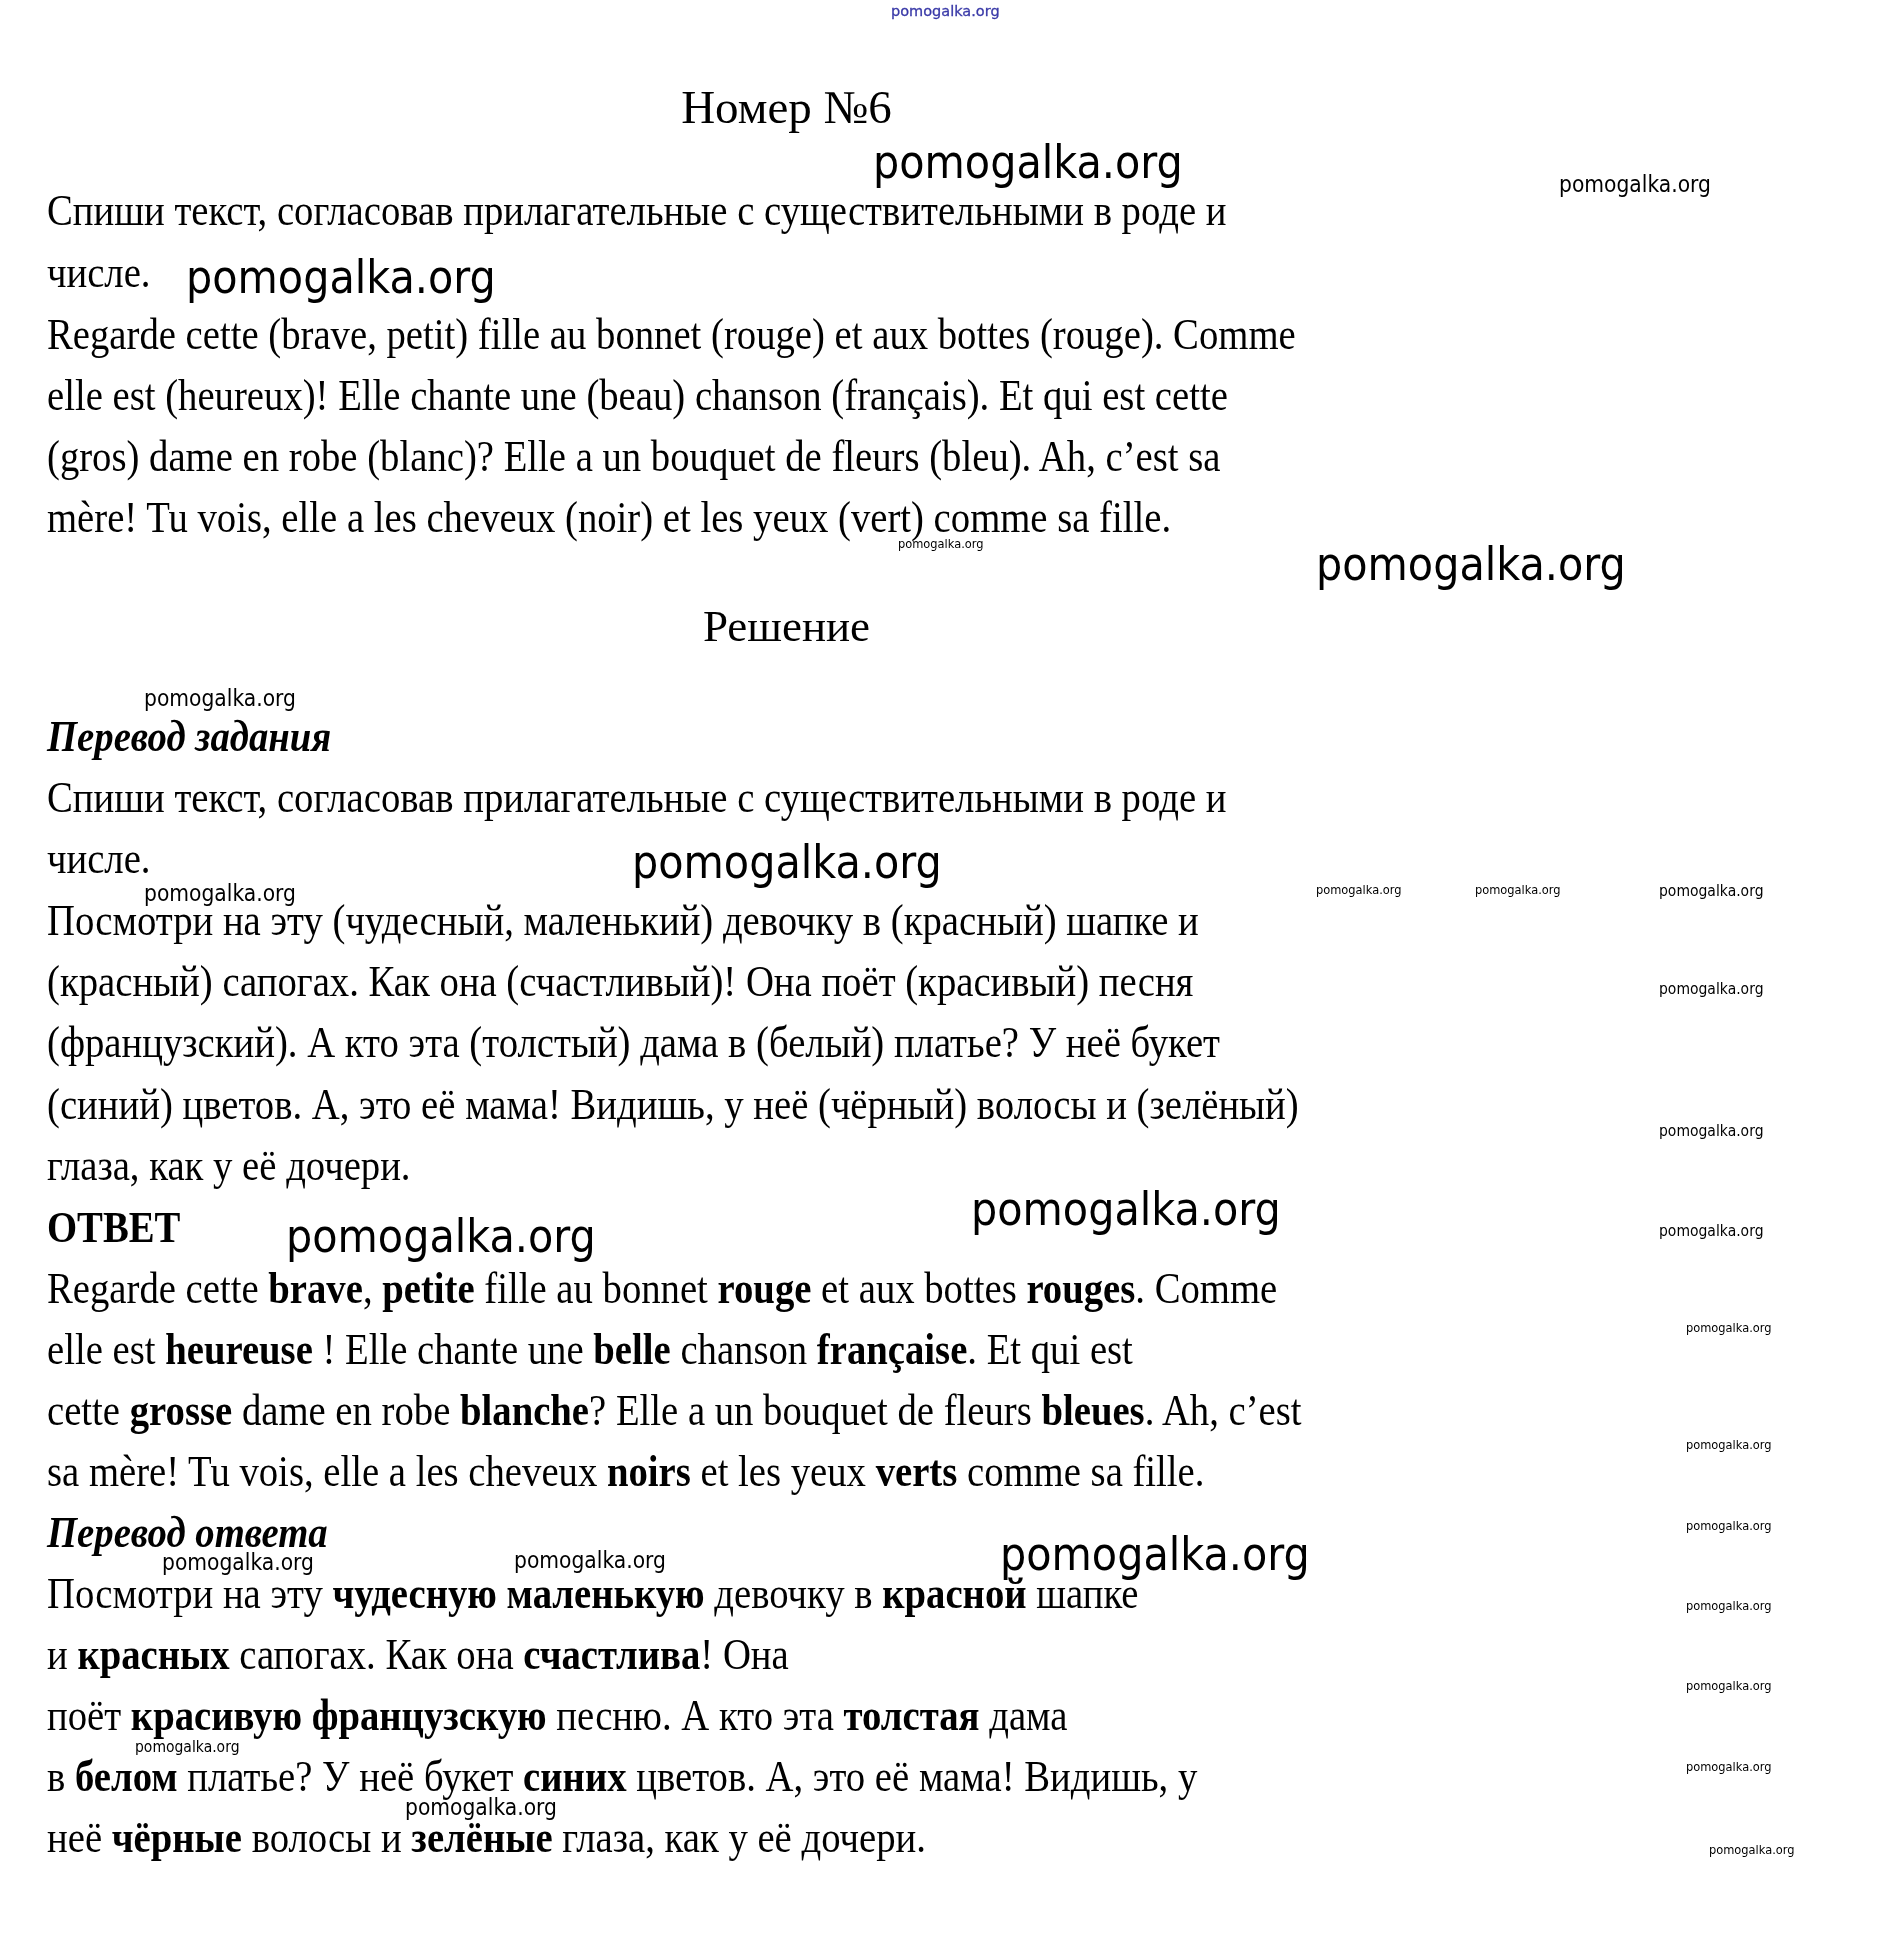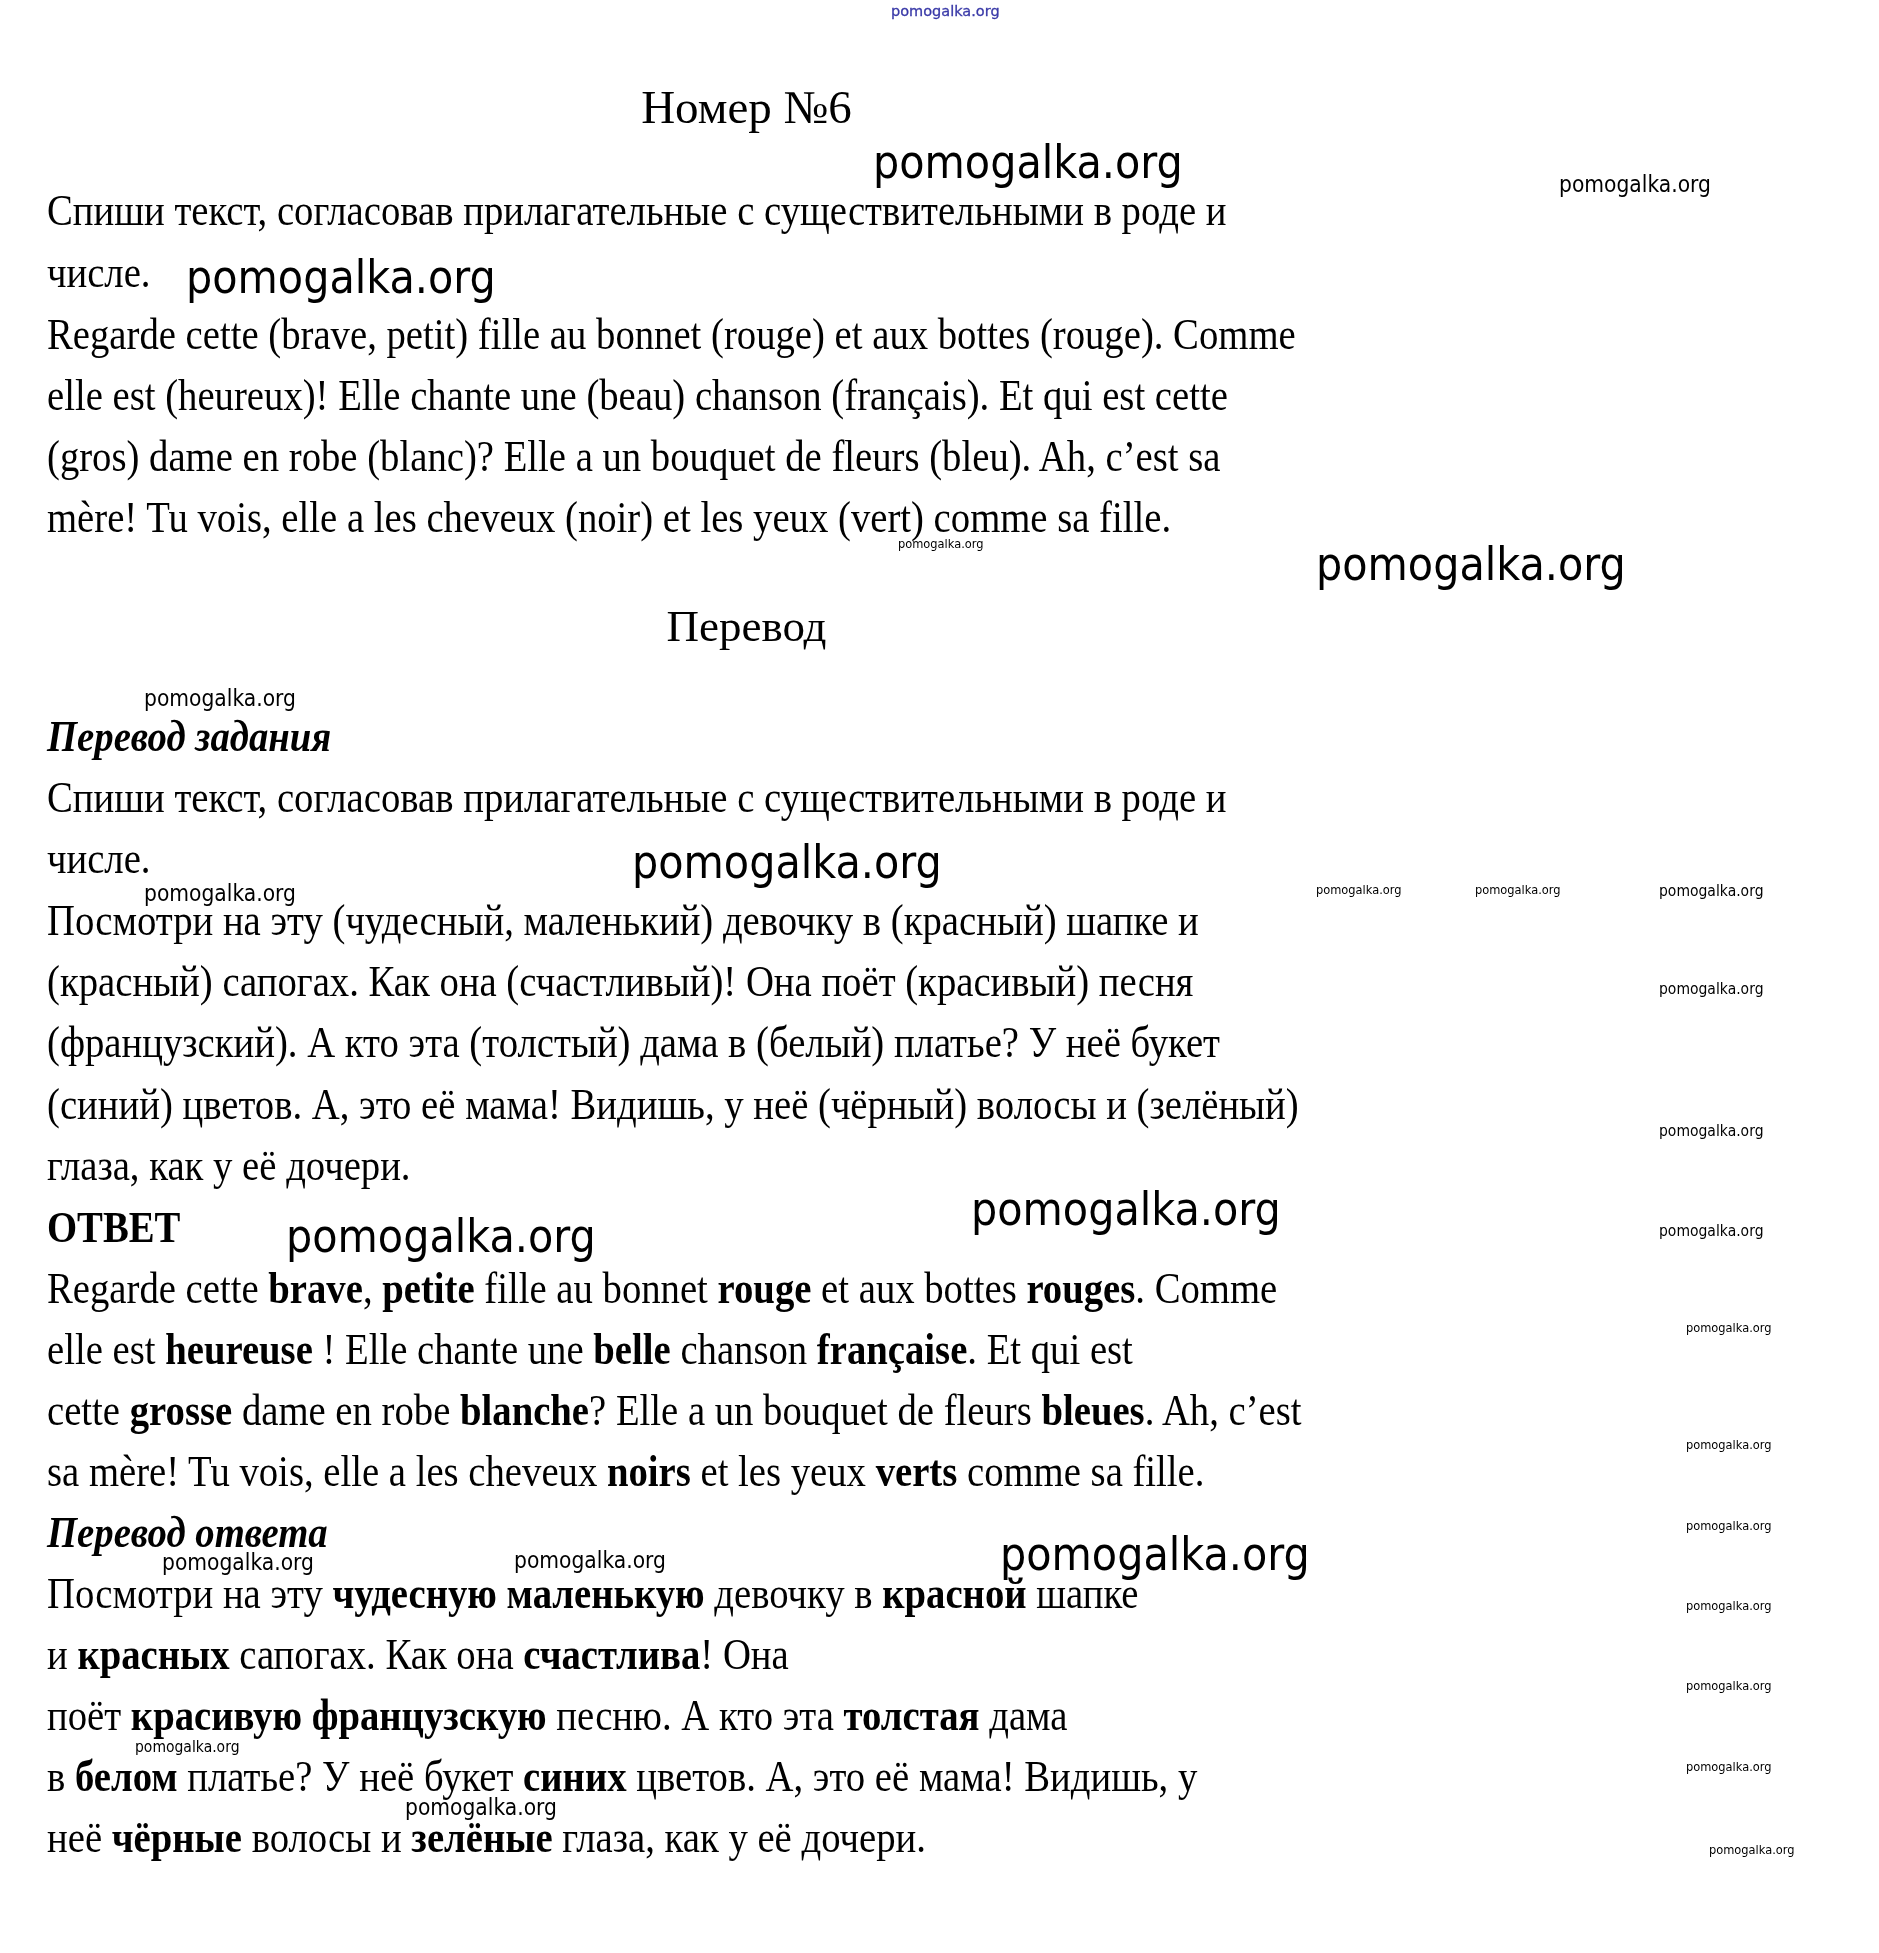--- a/index.html
+++ b/index.html
@@ -4,21 +4,21 @@
 <style>
   html, body { margin: 0; padding: 0; background: #ffffff; }
   body { width: 1879px; height: 1954px; position: relative; overflow: hidden; }
   .page { position: absolute; left: 0; top: 0; width: 1879px; height: 1954px; background: #fff; }
   .line {
     position: absolute; left: 47px; white-space: nowrap;
     font-family: "Liberation Serif", "DejaVu Serif", serif;
     font-size: 45px; line-height: 1; color: #000;
     transform-origin: left top;
   }
-  .center { left: 0; width: 1493px; text-align: center; }
+  .center { left: 0; width: 1493px; text-align: center; padding-left: 40px; }
   .heading-italic { font-style: italic; font-weight: bold; }
   .heading-bold { font-weight: bold; }
   b { font-weight: bold; }
   .wm {
     position: absolute; white-space: nowrap;
     font-family: "DejaVu Sans", "Liberation Sans", sans-serif;
     color: #000; line-height: 1; transform-origin: left top;
   }
   .wm-big { font-size: 47px; transform: scaleX(0.88); }
   .wm-mid { font-size: 23.6px; transform: scaleX(0.86); }
@@ -41,21 +41,21 @@
   <div class="line" style="top:250px; transform:scaleX(0.86);">числе.</div>
   <div class="wm wm-big" style="left:186px; top:253px;">pomogalka.org</div>
 
   <div class="line" style="top:312px; transform:scaleX(0.86);">Regarde cette (brave, petit) fille au bonnet (rouge) et aux bottes (rouge). Comme</div>
   <div class="line" style="top:373px; transform:scaleX(0.86);">elle est (heureux)! Elle chante une (beau) chanson (français). Et qui est cette</div>
   <div class="line" style="top:434px; transform:scaleX(0.86);">(gros) dame en robe (blanc)? Elle a un bouquet de fleurs (bleu). Ah, c’est sa</div>
   <div class="line" style="top:495px; transform:scaleX(0.86);">mère! Tu vois, elle a les cheveux (noir) et les yeux (vert) comme sa fille.</div>
   <div class="wm wm-small" style="left:898px; top:538px;">pomogalka.org</div>
   <div class="wm wm-big" style="left:1316px; top:540px;">pomogalka.org</div>
 
-  <div class="line center" style="top:604px; font-size:45px;">Перевод</div>
+  <div class="line center" style="top:604px; font-size:45px;">Решение</div>
 
   <div class="wm wm-mid" style="left:144px; top:687px;">pomogalka.org</div>
 
   <div class="line heading-italic" style="top:714px; transform:scaleX(0.86);">Перевод задания</div>
 
   <div class="line" style="top:775px; transform:scaleX(0.86);">Спиши текст, согласовав прилагательные с существительными в роде и</div>
   <div class="line" style="top:836px; transform:scaleX(0.86);">числе.</div>
   <div class="wm wm-big" style="left:632px; top:838px;">pomogalka.org</div>
   <div class="wm wm-mid" style="left:144px; top:882px;">pomogalka.org</div>
   <div class="wm wm-small" style="left:1316px; top:884px;">pomogalka.org</div>

